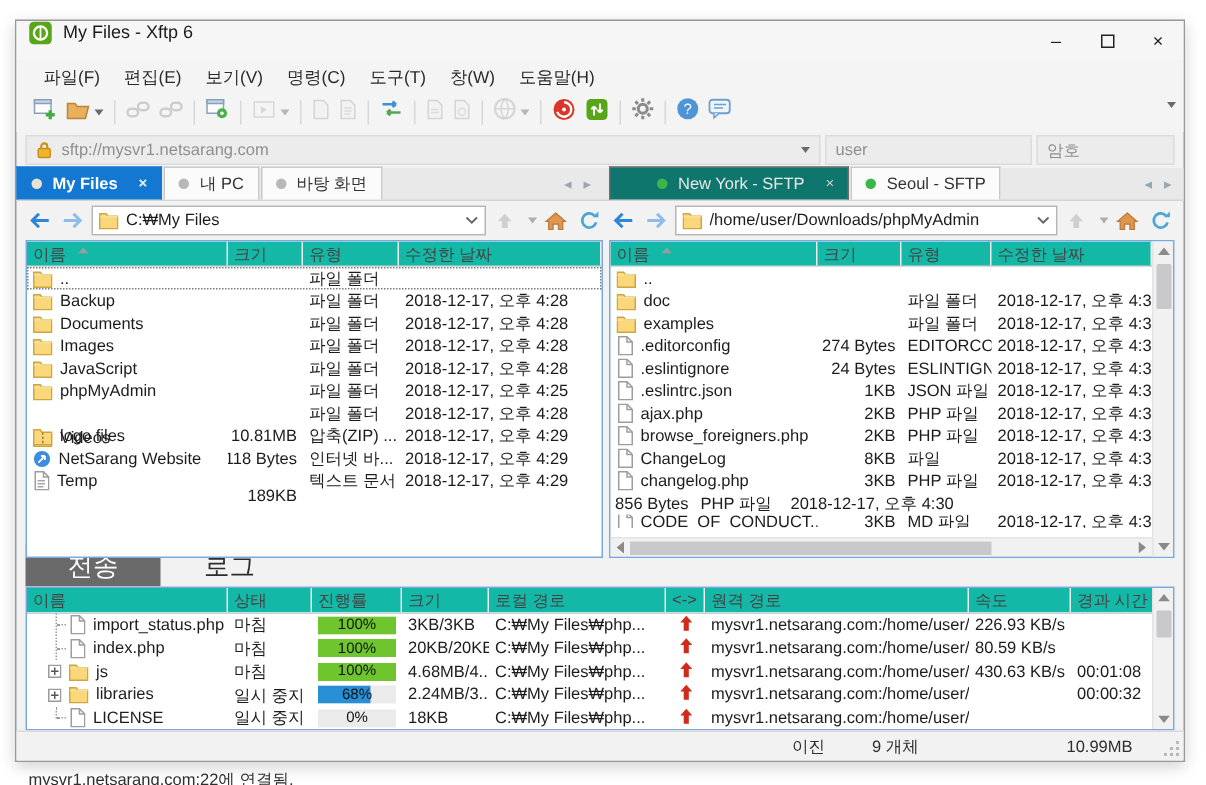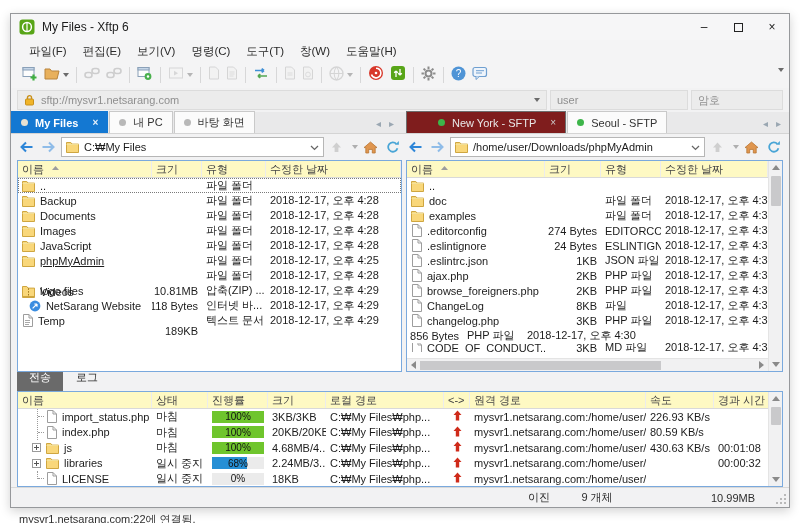--- a/index.html
+++ b/index.html
@@ -1,21 +1,21 @@
 <!DOCTYPE html>
 <html><head>
 <meta charset="utf-8">
 <style>
   html,body{margin:0;padding:0;width:804px;height:523px;background:#fff;overflow:hidden;
     font-family:"Liberation Sans","DejaVu Sans",sans-serif;-webkit-font-smoothing:antialiased;}
   *{box-sizing:border-box;}
   .window{position:absolute;left:10px;top:13px;width:780px;height:495px;background:#f2f2f3;
     border:1px solid #96989b;box-shadow:0 3px 10px rgba(0,0,0,.18);display:flex;flex-direction:column;}
   
-  .titlebar{height:26px;display:flex;align-items:center;background:#f6f6f7;padding-left:8px;flex:none;}
+  .titlebar{height:26px;display:flex;align-items:flex-start;background:#f6f6f7;padding-left:8px;flex:none;}
   .app-icon{width:16px;height:16px;margin-right:7px;display:inline-flex;}
   .title{font-size:12px;color:#1b1b1b;}
   .win-controls{margin-left:auto;display:flex;height:100%;}
   .wc{width:34px;height:100%;display:flex;align-items:center;justify-content:center;
     font-size:12px;color:#222;cursor:default;}
   .wc .maxbox{width:9px;height:9px;border:1px solid #222;}
   
   .menubar{height:22px;display:flex;align-items:center;padding-left:10px;flex:none;background:#f4f4f5;}
   .menu-item{font-size:11.5px;color:#2a2a2a;padding:2px 8px;}
   
@@ -39,39 +39,39 @@
   .tabbar{height:22px;display:flex;flex:none;background:#e9e9ea;border-bottom:1px solid #d4d4d4;}
   .tab-half{display:flex;align-items:flex-end;height:100%;}
   .tab-half.left{width:391px;flex:none;}
   .tab-half.right{flex:1;margin-left:4px;}
   .tab{height:22px;display:flex;align-items:center;padding:0 9px;font-size:11px;color:#333;
     background:#fbfbfb;border:1px solid #c9c9c9;border-bottom:none;margin-right:1px;white-space:nowrap;}
   .tab .dot{width:7px;height:7px;border-radius:50%;margin-right:7px;flex:none;}
   .tab .close{margin-left:14px;font-size:10px;color:#777;}
   .tab.active-blue{background:#1478d2;border-color:#1478d2;color:#fff;font-weight:bold;}
   .tab.active-blue .close{color:#e8f1fa;}
-  .tab.active-gray{background:#7f1d1d;border-color:#6d6d6d;color:#e8e8e8;padding-left:31px;}
+  .tab.active-gray{background:#0f766e;border-color:#6d6d6d;color:#e8e8e8;padding-left:31px;}
   .tab.active-gray .close{color:#cfcfcf;}
   .tab-arrows{margin-left:auto;display:flex;gap:8px;align-items:center;padding:0 8px 4px 0;
     color:#9aa7b2;font-size:10px;}
   
   .panes{height:238px;display:flex;padding:2px 6px 0;gap:4px;flex:none;}
   .pane{display:flex;flex-direction:column;min-width:0;}
   .pane.left{width:385px;flex:none;}
   .pane.right{flex:1;}
   .pane-nav{height:24px;display:flex;align-items:center;gap:3px;padding:1px 0 3px;}
   .nav-btn{width:19px;height:18px;display:flex;align-items:center;justify-content:center;}
   .combo{flex:1;height:20px;background:#fff;border:1px solid #b6b6b6;display:flex;align-items:center;
     padding:0 4px;font-size:11px;color:#1c1c1c;min-width:0;}
   .combo .ic{margin-right:5px;display:inline-flex;flex:none;}
   .combo .path{flex:1;overflow:hidden;white-space:nowrap;}
   .combo .chev{flex:none;margin-left:4px;}
   .listbox{flex:1;background:#fff;border:1px solid #7aa9dd;display:flex;min-height:0;position:relative;}
   .list-main{flex:1;display:flex;flex-direction:column;min-width:0;overflow:hidden;position:relative;}
-  .lhdr{height:17px;display:flex;border-bottom:1px solid #d9d9d9;flex:none;background:#fef9c3;}
+  .lhdr{height:17px;display:flex;border-bottom:1px solid #d9d9d9;flex:none;background:#14b8a6;}
   .lhdr .hcell{font-size:11px;color:#444;display:flex;align-items:center;padding:0 4px;
     border-right:1px solid #ececec;white-space:nowrap;}
   .hcell .sort{margin-left:8px;margin-bottom:7px;}
   .lrow{height:15px;display:flex;align-items:center;flex:none;font-size:11px;color:#1c1c1c;}
   .lrow.selected{outline:1px dotted #7a7a7a;outline-offset:-1px;}
   .lcell{padding:0 4px;white-space:nowrap;overflow:hidden;display:flex;align-items:center;height:100%;}
   .lcell.name .fic{margin-right:5px;display:inline-flex;flex:none;}
   .lcell.size{justify-content:flex-end;}
   .clipped{overflow:hidden;flex:none;}
   
@@ -80,21 +80,21 @@
   .vscroll .sarrow{height:13px;display:flex;align-items:center;justify-content:center;width:100%;}
   .vscroll .thumb{width:10px;background:#c9c9cb;border-radius:1px;}
   .vscroll .track{flex:1;width:100%;display:flex;justify-content:center;padding-top:2px;}
   .hscroll{position:absolute;left:0;right:0;bottom:0;height:13px;background:#f1f1f2;
     border-top:1px solid #e4e4e4;display:flex;align-items:center;}
   .hscroll .sarrow{width:13px;display:flex;align-items:center;justify-content:center;}
   .hscroll .htrack{flex:1;height:100%;display:flex;align-items:center;}
   .hscroll .hthumb{height:9px;background:#c9c9cb;width:72%;}
   
   .xfer-tabs{height:19px;display:flex;align-items:flex-end;padding:2px 6px 0;flex:none;gap:1px;}
-  .xtab{height:28px;display:flex;align-items:center;padding:0 12px;font-size:11px;color:#2c2c2c;}
+  .xtab{height:28px;display:flex;align-items:center;padding:0 28px;font-size:17px;color:#2c2c2c;}
   .xtab.active{background:#6a6a6a;color:#fff;}
   .xferbox{flex:1;margin:0 6px;background:#fff;border:1px solid #7aa9dd;display:flex;min-height:0;}
   .xrow{height:15.5px;display:flex;align-items:center;flex:none;font-size:11px;color:#1c1c1c;}
   .xcell{padding:0 4px;white-space:nowrap;overflow:hidden;display:flex;align-items:center;height:100%;}
   .tree{padding-left:14px;}
   .tree .elbow{width:12px;height:15px;flex:none;position:relative;margin-right:2px;}
   .tree .elbow.branch:before{content:"";position:absolute;left:5px;top:0;bottom:0;border-left:1px dotted #9a9a9a;}
   .tree .elbow.end:before{content:"";position:absolute;left:5px;top:0;height:8px;border-left:1px dotted #9a9a9a;}
   .tree .elbow:after{content:"";position:absolute;left:6px;top:7px;width:6px;border-top:1px dotted #9a9a9a;}
   .tree .expander{width:12px;height:15px;display:flex;align-items:center;flex:none;margin-right:2px;}
@@ -460,21 +460,21 @@
                     <path d="M0.6 3.4h11.8" stroke="#f3e29c"></path>
                   </svg>
                 </span>
                 <span>JavaScript</span>
               </div>
               <div class="lcell size" style="width: 50px; flex: 0 0 auto;"></div>
               <div class="lcell" style="width: 64px; flex: 0 0 auto;">파일 폴더</div>
               <div class="lcell" style="flex: 1 1 0%;">2018-12-17, 오후 4:28</div>
             </div>
             <div class="lrow">
-              <div class="lcell name" style="width: 134px; flex: 0 0 auto; text-decoration: underline;">
+              <div class="lcell name" style="width: 134px; flex: 0 0 auto;">
                 <span class="fic">
                   <svg width="13" height="12" viewBox="0 0 13 12">
                     <path d="M0.5 1.5h4.3l1.2 1.6h6.5v8.4H0.5z" fill="#f9d77a" stroke="#cfa640"></path>
                     <path d="M0.6 3.4h11.8" stroke="#f3e29c"></path>
                   </svg>
                 </span>
                 <span>phpMyAdmin</span>
               </div>
               <div class="lcell size" style="width: 50px; flex: 0 0 auto;"></div>
               <div class="lcell" style="width: 64px; flex: 0 0 auto;">파일 폴더</div>
@@ -502,21 +502,21 @@
                     <path d="M6.5 3.3v8" stroke="#a1781f" stroke-dasharray="1.6 1.2"></path>
                   </svg>
                 </span>
                 <span>logo files</span>
               </div>
               <div class="lcell size" style="width: 50px; flex: 0 0 auto;">10.81MB</div>
               <div class="lcell" style="width: 64px; flex: 0 0 auto;">압축(ZIP) ...</div>
               <div class="lcell" style="flex: 1 1 0%;">2018-12-17, 오후 4:29</div>
             </div>
             <div class="lrow">
-              <div class="lcell name" style="width: 134px; flex: 0 0 auto; justify-content: center;">
+              <div class="lcell name" style="width: 134px; flex: 0 0 auto;">
                 <span class="fic">
                   <svg width="12" height="12" viewBox="0 0 12 12">
                     <circle cx="6" cy="6" r="5.4" fill="#3b8de0"></circle>
                     <path d="M3.6 8.4L8 4M8 4H5.3M8 4v2.7" stroke="#fff" stroke-width="1.2" fill="none"></path>
                   </svg>
                 </span>
                 <span>NetSarang Website</span>
               </div>
               <div class="lcell size" style="width: 50px; flex: 0 0 auto;">118 Bytes</div>
               <div class="lcell" style="width: 64px; flex: 0 0 auto;">인터넷 바...</div>

